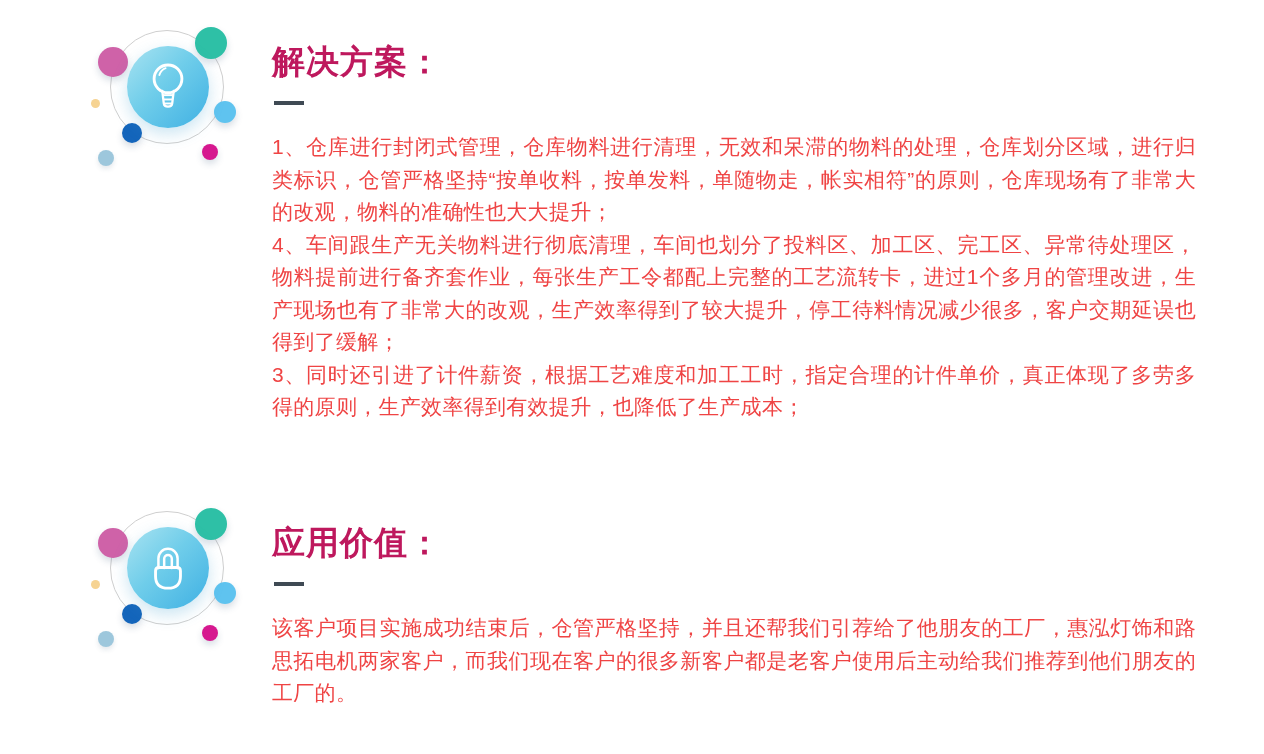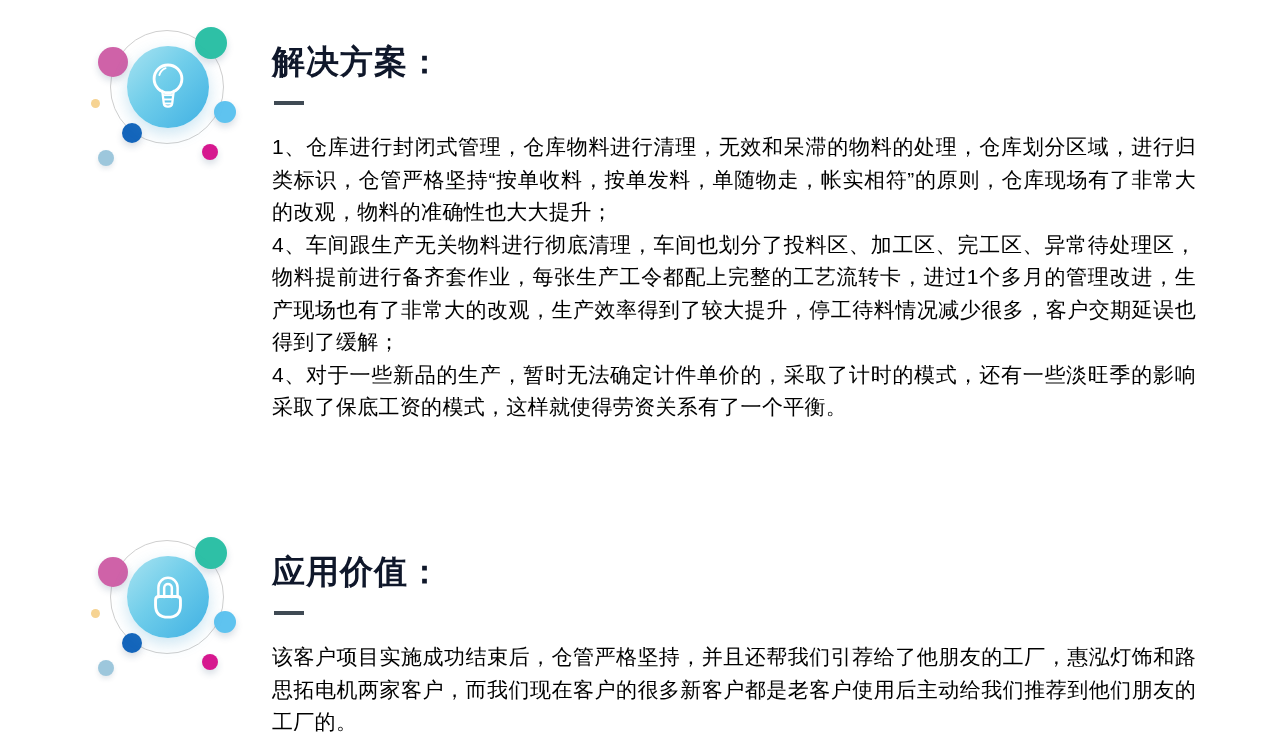--- a/index.html
+++ b/index.html
@@ -2,21 +2,21 @@
 <html lang="zh"><head>
 <meta charset="utf-8">
 <style>
   html,body{margin:0;padding:0;background:#fff;}
   .page{
     position:relative;width:1264px;height:754px;background:#ffffff;
     overflow:hidden;font-family:"Liberation Sans","DejaVu Sans",sans-serif;
   }
   .row{position:absolute;left:0;width:1264px;}
   .row-solution{top:15px;height:500px;}
-  .row-value{top:525px;height:229px;}
+  .row-value{top:496px;height:229px;}
 
   
   .icon-cluster{position:absolute;left:85px;top:0;width:160px;height:170px;}
   .ring{
     position:absolute;left:25px;top:15px;width:114px;height:114px;
     border:1px solid #cfcfcf;border-radius:50%;box-sizing:border-box;
   }
   .bubble{
     position:absolute;left:42px;top:31px;width:82px;height:82px;border-radius:50%;
     background:linear-gradient(135deg,#a9e3f1 0%,#6fcdea 45%,#3fb0e3 100%);
@@ -29,26 +29,26 @@
   .dot-sky    {left:129px;top:86px; width:22px;height:22px;background:#5fc3ef;}
   .dot-royal  {left:37px; top:108px;width:20px;height:20px;background:#1465bb;}
   .dot-magenta{left:117px;top:129px;width:16px;height:16px;background:#d6188f;}
   .dot-pale   {left:13px; top:135px;width:16px;height:16px;background:#9dc7dc;box-shadow:0 3px 5px rgba(40,70,110,.12);}
   .dot-amber  {left:6px;  top:84px; width:9px; height:9px; background:#f6d392;box-shadow:none;}
 
   
   .content{position:absolute;left:272px;top:0;width:924px;}
   .title{
     position:absolute;left:0;top:28px;margin:0;
-    font-size:33px;line-height:1.15;font-weight:800;color:#0f172a;letter-spacing:1px;
+    font-size:33px;line-height:1.15;font-weight:800;color:#be185d;letter-spacing:1px;
   }
   .title-bar{position:absolute;left:2px;top:86px;width:30px;height:4px;background:#3f4a54;}
   .paragraphs{position:absolute;left:0;top:116px;width:924px;}
   .paragraphs p{
-    margin:0;font-size:21px;line-height:32.5px;color:#000000;
+    margin:0;font-size:21px;line-height:32.5px;color:#ef4444;
     text-align:justify;letter-spacing:0.3px;
     overflow-wrap:anywhere;
   }
 </style>
 </head>
 <body>
 
 <div class="page">
 
   <section class="row row-solution">
@@ -72,21 +72,21 @@
         </svg>
       </span>
     </div>
 
     <div class="content">
       <h2 class="title">解决方案：</h2>
       <div class="title-bar"></div>
       <div class="paragraphs">
         <p>1、仓库进行封闭式管理，仓库物料进行清理，无效和呆滞的物料的处理，仓库划分区域，进行归类标识，仓管严格坚持“按单收料，按单发料，单随物走，帐实相符”的原则，仓库现场有了非常大的改观，物料的准确性也大大提升；</p>
         <p>4、车间跟生产无关物料进行彻底清理，车间也划分了投料区、加工区、完工区、异常待处理区，物料提前进行备齐套作业，每张生产工令都配上完整的工艺流转卡，进过1个多月的管理改进，生产现场也有了非常大的改观，生产效率得到了较大提升，停工待料情况减少很多，客户交期延误也得到了缓解；</p>
-        <p>4、对于一些新品的生产，暂时无法确定计件单价的，采取了计时的模式，还有一些淡旺季的影响采取了保底工资的模式，这样就使得劳资关系有了一个平衡。</p>
+        <p>3、同时还引进了计件薪资，根据工艺难度和加工工时，指定合理的计件单价，真正体现了多劳多得的原则，生产效率得到有效提升，也降低了生产成本；</p>
       </div>
     </div>
   </section>
 
   <section class="row row-value">
     <div class="icon-cluster">
       <span class="ring"></span>
       <span class="dot dot-teal"></span>
       <span class="dot dot-pink"></span>
       <span class="dot dot-sky"></span>

